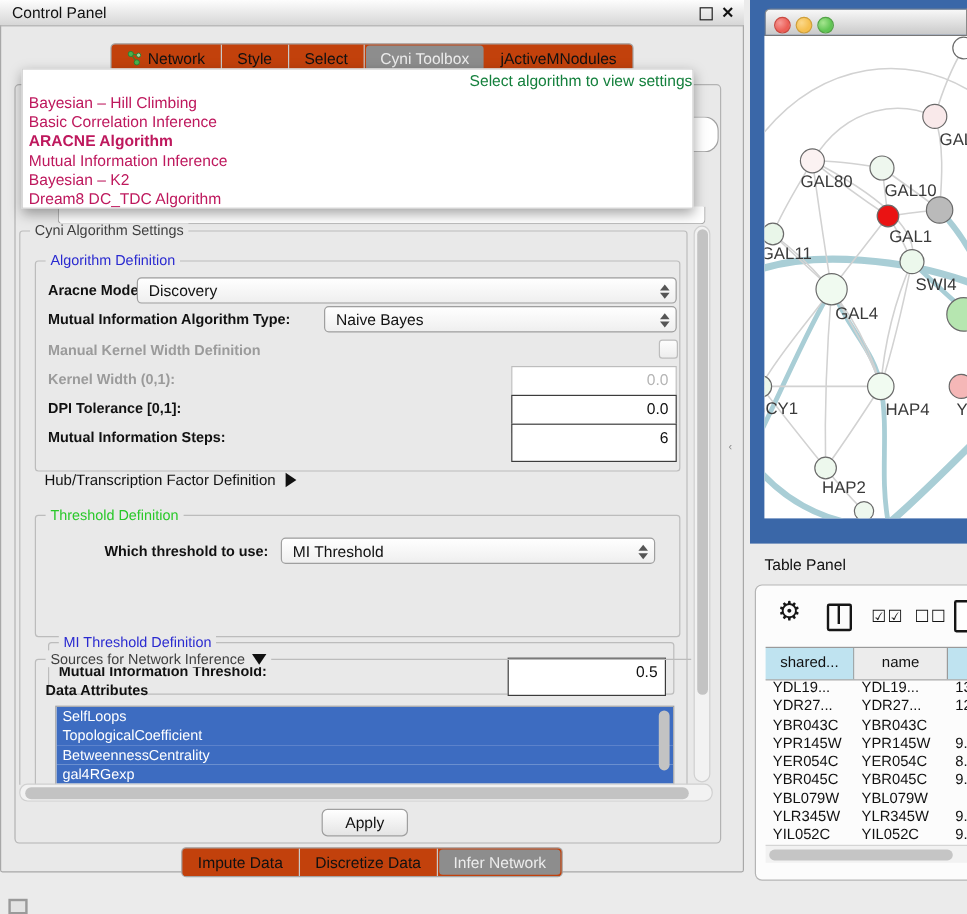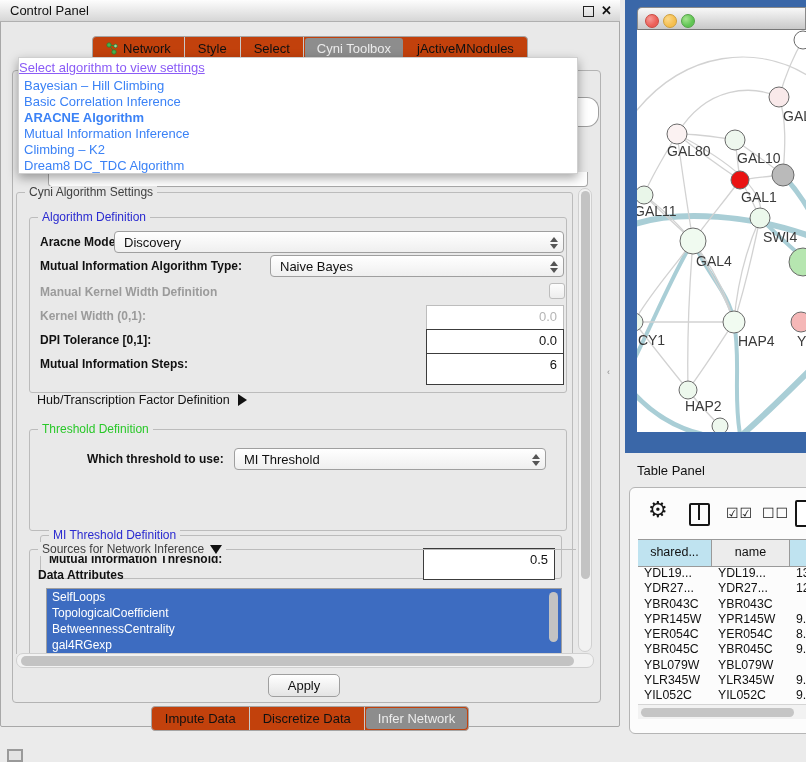--- a/index.html
+++ b/index.html
@@ -58,22 +58,22 @@
   .vscroll-thumb{position:absolute;left:1.5px;top:2px;width:9px;height:388px;background:#c3c3c3;border-radius:5px;}
   .hscroll-track{left:16px;top:653px;width:578px;height:15px;background:#f2f2f2;border:1px solid #d0d0d0;border-radius:7px;}
   .hscroll-thumb{position:absolute;left:4px;top:1.5px;width:553px;height:10px;background:#c3c3c3;border-radius:5px;}
 
   .apply-btn{left:268px;top:674px;width:72px;height:23px;background:linear-gradient(#ffffff,#e4e4e4);
     border:1px solid #9f9f9f;border-radius:5px;font-size:13px;color:#111;text-align:center;line-height:21px;}
 
   
   .popup{left:18px;top:57px;width:560px;height:117px;background:#fff;border:1px solid #cfcfcf;
     box-shadow:0 4px 10px rgba(0,0,0,0.35);z-index:30;}
-  .popup-placeholder{height:20px;line-height:20px;text-align:left;font-size:13px;color:#8b5cf6;text-decoration:underline;}
-  .popup-item{height:16px;line-height:16px;font-size:13px;color:#3b82f6;padding-left:5px;white-space:nowrap;}
+  .popup-placeholder{height:20px;line-height:20px;text-align:right;font-size:13px;color:#15803d;}
+  .popup-item{height:16px;line-height:16px;font-size:13px;color:#be185d;padding-left:5px;white-space:nowrap;}
   .popup-item.bold{font-weight:bold;}
 
   
   .net-frame{left:625px;top:0;width:181px;height:453px;background:#3a67a8;}
   .net-titlebar{left:637px;top:7px;width:169px;height:23px;background:linear-gradient(#f8f8f8,#c9c9c9);
     border:1px solid #8a8a8a;border-bottom:1px solid #777;border-radius:5px 0 0 0;}
   .tl{position:absolute;top:5.5px;width:12px;height:12px;border-radius:50%;}
   .tl.red{left:7px;background:radial-gradient(circle at 4px 4px,#f69a96,#ec5f57 60%);border:1px solid #c94941;}
   .tl.yellow{left:25px;background:radial-gradient(circle at 4px 4px,#fbd88a,#f5bf4f 60%);border:1px solid #cf9f3a;}
   .tl.green{left:43px;background:radial-gradient(circle at 4px 4px,#a5e58f,#61c554 60%);border:1px solid #53a347;}
@@ -226,21 +226,21 @@
       </div>
   </div>
 
   <div class="abs popup">
     <div class="popup-placeholder">Select algorithm to view settings</div>
     <div id="popup-options">
         <div class="popup-item">Bayesian – Hill Climbing</div>
         <div class="popup-item">Basic Correlation Inference</div>
         <div class="popup-item bold">ARACNE Algorithm</div>
         <div class="popup-item">Mutual Information Inference</div>
-        <div class="popup-item">Climbing – K2</div>
+        <div class="popup-item">Bayesian – K2</div>
         <div class="popup-item">Dream8 DC_TDC Algorithm</div>
       </div>
   </div>
 
   <div class="abs net-frame"></div>
   <div class="abs net-titlebar">
     <span class="tl red"></span>
     <span class="tl yellow"></span>
     <span class="tl green"></span>
   </div>

